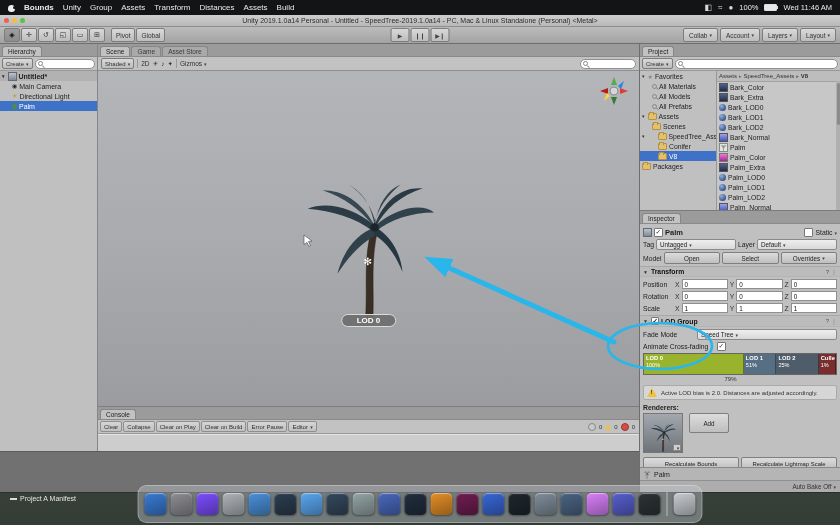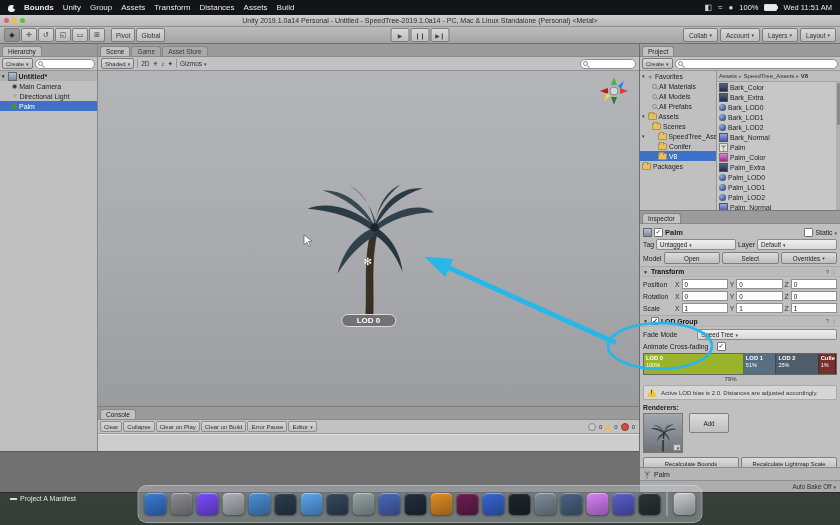--- a/index.html
+++ b/index.html
@@ -194,21 +194,21 @@
     <span>Transform</span>
     <span>Distances</span>
     <span>Assets</span>
     <span>Build</span>
     <span class="mb-right">
       <span class="mb-ic">◧</span>
       <span class="mb-ic">≈</span>
       <span class="mb-ic">●</span>
       <span>100%</span>
       <span class="batt"></span>
-      <span>Wed 11:51 AM</span>
+      <span>Wed 11:46 AM</span>
     </span>
   </div>
 
   <div class="window">
     <div class="titlebar">
       <span class="lights">
         <span class="light l-red"></span>
         <span class="light l-yel"></span>
         <span class="light l-grn"></span>
       </span>

